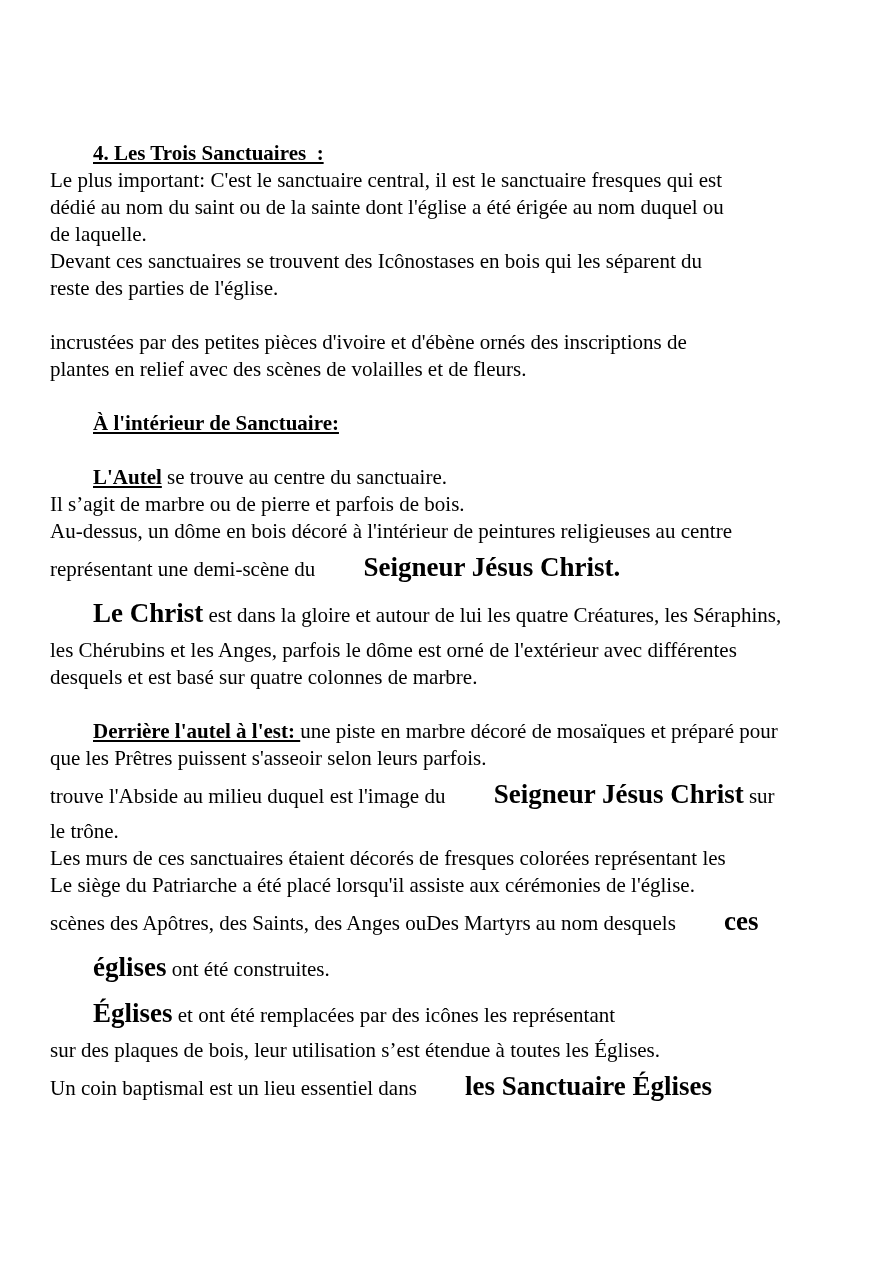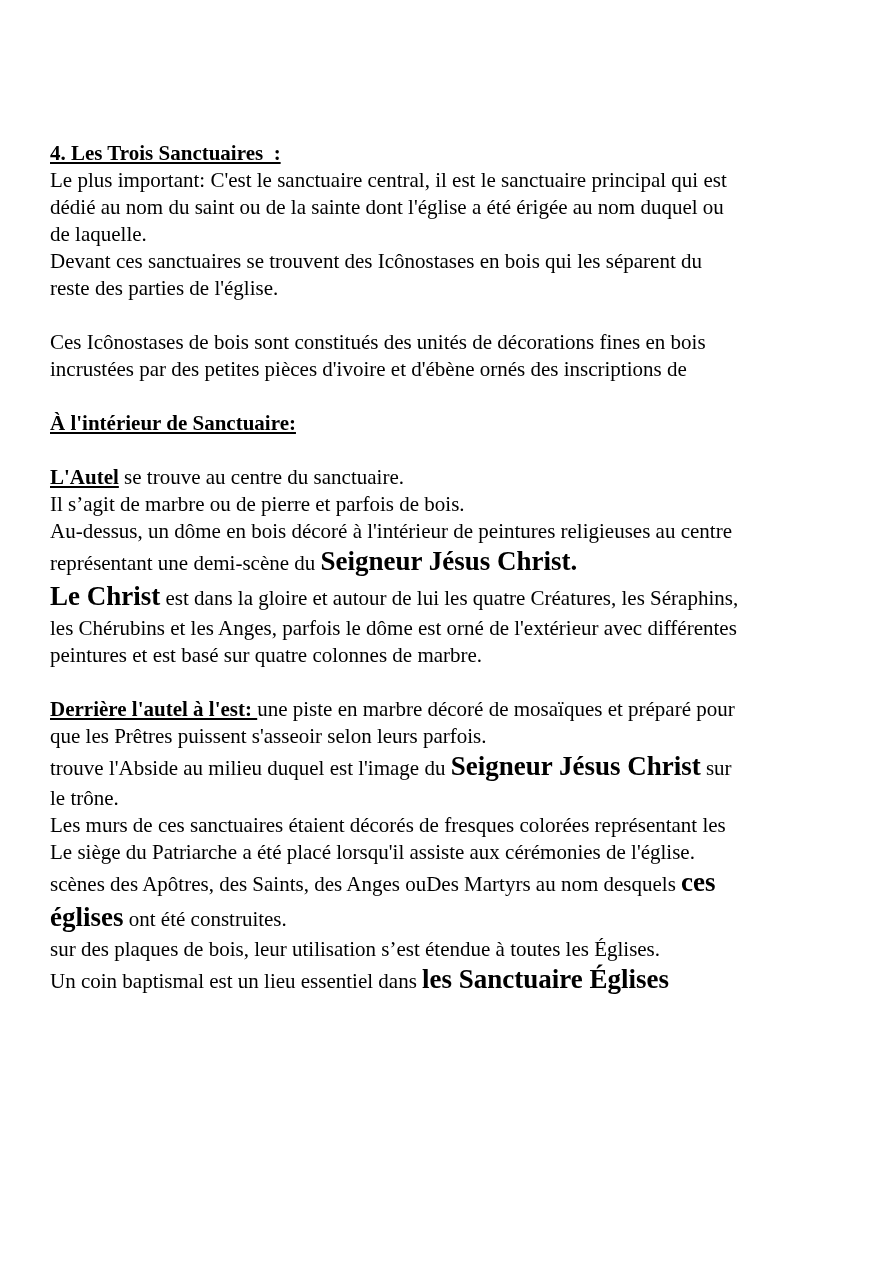--- a/index.html
+++ b/index.html
@@ -19,61 +19,62 @@
   }
   .doc-body {
     padding: 140px 38px 0 50px;
   }
   .line {
     font-size: 21px;
     line-height: 27px;
     white-space: pre;
   }
   .line.big {
-    line-height: 33px;
+    line-height: 44px;
   }
   .line.blank {
     height: 27px;
   }
-  .b { font-weight: bold; }
+  .b { font-weight: bold; margin-left: 43px; }
   .u { text-decoration: underline; }
   .big-run {
     font-size: 27px;
     font-weight: bold;
   }
 </style>
 </head>
 <body>
 
 <div class="page">
   <div class="doc-body">
       <div class="line"><span class="b u">4. Les Trois Sanctuaires  :</span></div>
-      <div class="line"><span class="">Le plus important: C'est le sanctuaire central, il est le sanctuaire principal qui est</span></div>
+      <div class="line"><span class="">Le plus important: C'est le sanctuaire central, il est le sanctuaire fresques qui est</span></div>
       <div class="line"><span class="">dédié au nom du saint ou de la sainte dont l'église a été érigée au nom duquel ou</span></div>
       <div class="line"><span class="">de laquelle.</span></div>
       <div class="line"><span class="">Devant ces sanctuaires se trouvent des Icônostases en bois qui les séparent du</span></div>
       <div class="line"><span class="">reste des parties de l'église.</span></div>
       <div class="line blank"></div>
-      <div class="line"><span class="">Ces Icônostases de bois sont constitués des unités de décorations fines en bois</span></div>
       <div class="line"><span class="">incrustées par des petites pièces d'ivoire et d'ébène ornés des inscriptions de</span></div>
+      <div class="line"><span class="">plantes en relief avec des scènes de volailles et de fleurs.</span></div>
       <div class="line blank"></div>
       <div class="line"><span class="b u">À l'intérieur de Sanctuaire:</span></div>
       <div class="line blank"></div>
       <div class="line"><span class="b u">L'Autel</span><span class=""> se trouve au centre du sanctuaire.</span></div>
       <div class="line"><span class="">Il s’agit de marbre ou de pierre et parfois de bois.</span></div>
       <div class="line"><span class="">Au-dessus, un dôme en bois décoré à l'intérieur de peintures religieuses au centre</span></div>
       <div class="line big"><span class="">représentant une demi-scène du </span><span class="b big-run">Seigneur Jésus Christ.</span></div>
       <div class="line big"><span class="b big-run">Le Christ</span><span class=""> est dans la gloire et autour de lui les quatre Créatures, les Séraphins,</span></div>
       <div class="line"><span class="">les Chérubins et les Anges, parfois le dôme est orné de l'extérieur avec différentes</span></div>
-      <div class="line"><span class="">peintures et est basé sur quatre colonnes de marbre.</span></div>
+      <div class="line"><span class="">desquels et est basé sur quatre colonnes de marbre.</span></div>
       <div class="line blank"></div>
       <div class="line"><span class="b u">Derrière l'autel à l'est: </span><span class="">une piste en marbre décoré de mosaïques et préparé pour</span></div>
       <div class="line"><span class="">que les Prêtres puissent s'asseoir selon leurs parfois.</span></div>
       <div class="line big"><span class="">trouve l'Abside au milieu duquel est l'image du </span><span class="b big-run">Seigneur Jésus Christ</span><span class=""> sur</span></div>
       <div class="line"><span class="">le trône.</span></div>
       <div class="line"><span class="">Les murs de ces sanctuaires étaient décorés de fresques colorées représentant les</span></div>
       <div class="line"><span class="">Le siège du Patriarche a été placé lorsqu'il assiste aux cérémonies de l'église.</span></div>
       <div class="line big"><span class="">scènes des Apôtres, des Saints, des Anges ouDes Martyrs au nom desquels </span><span class="b big-run">ces</span></div>
       <div class="line big"><span class="b big-run">églises</span><span class=""> ont été construites.</span></div>
+      <div class="line big"><span class="b big-run">Églises</span><span class=""> et ont été remplacées par des icônes les représentant</span></div>
       <div class="line"><span class="">sur des plaques de bois, leur utilisation s’est étendue à toutes les Églises.</span></div>
       <div class="line big"><span class="">Un coin baptismal est un lieu essentiel dans </span><span class="b big-run">les Sanctuaire Églises</span></div>
     </div>
 </div>
 
 </body></html>

